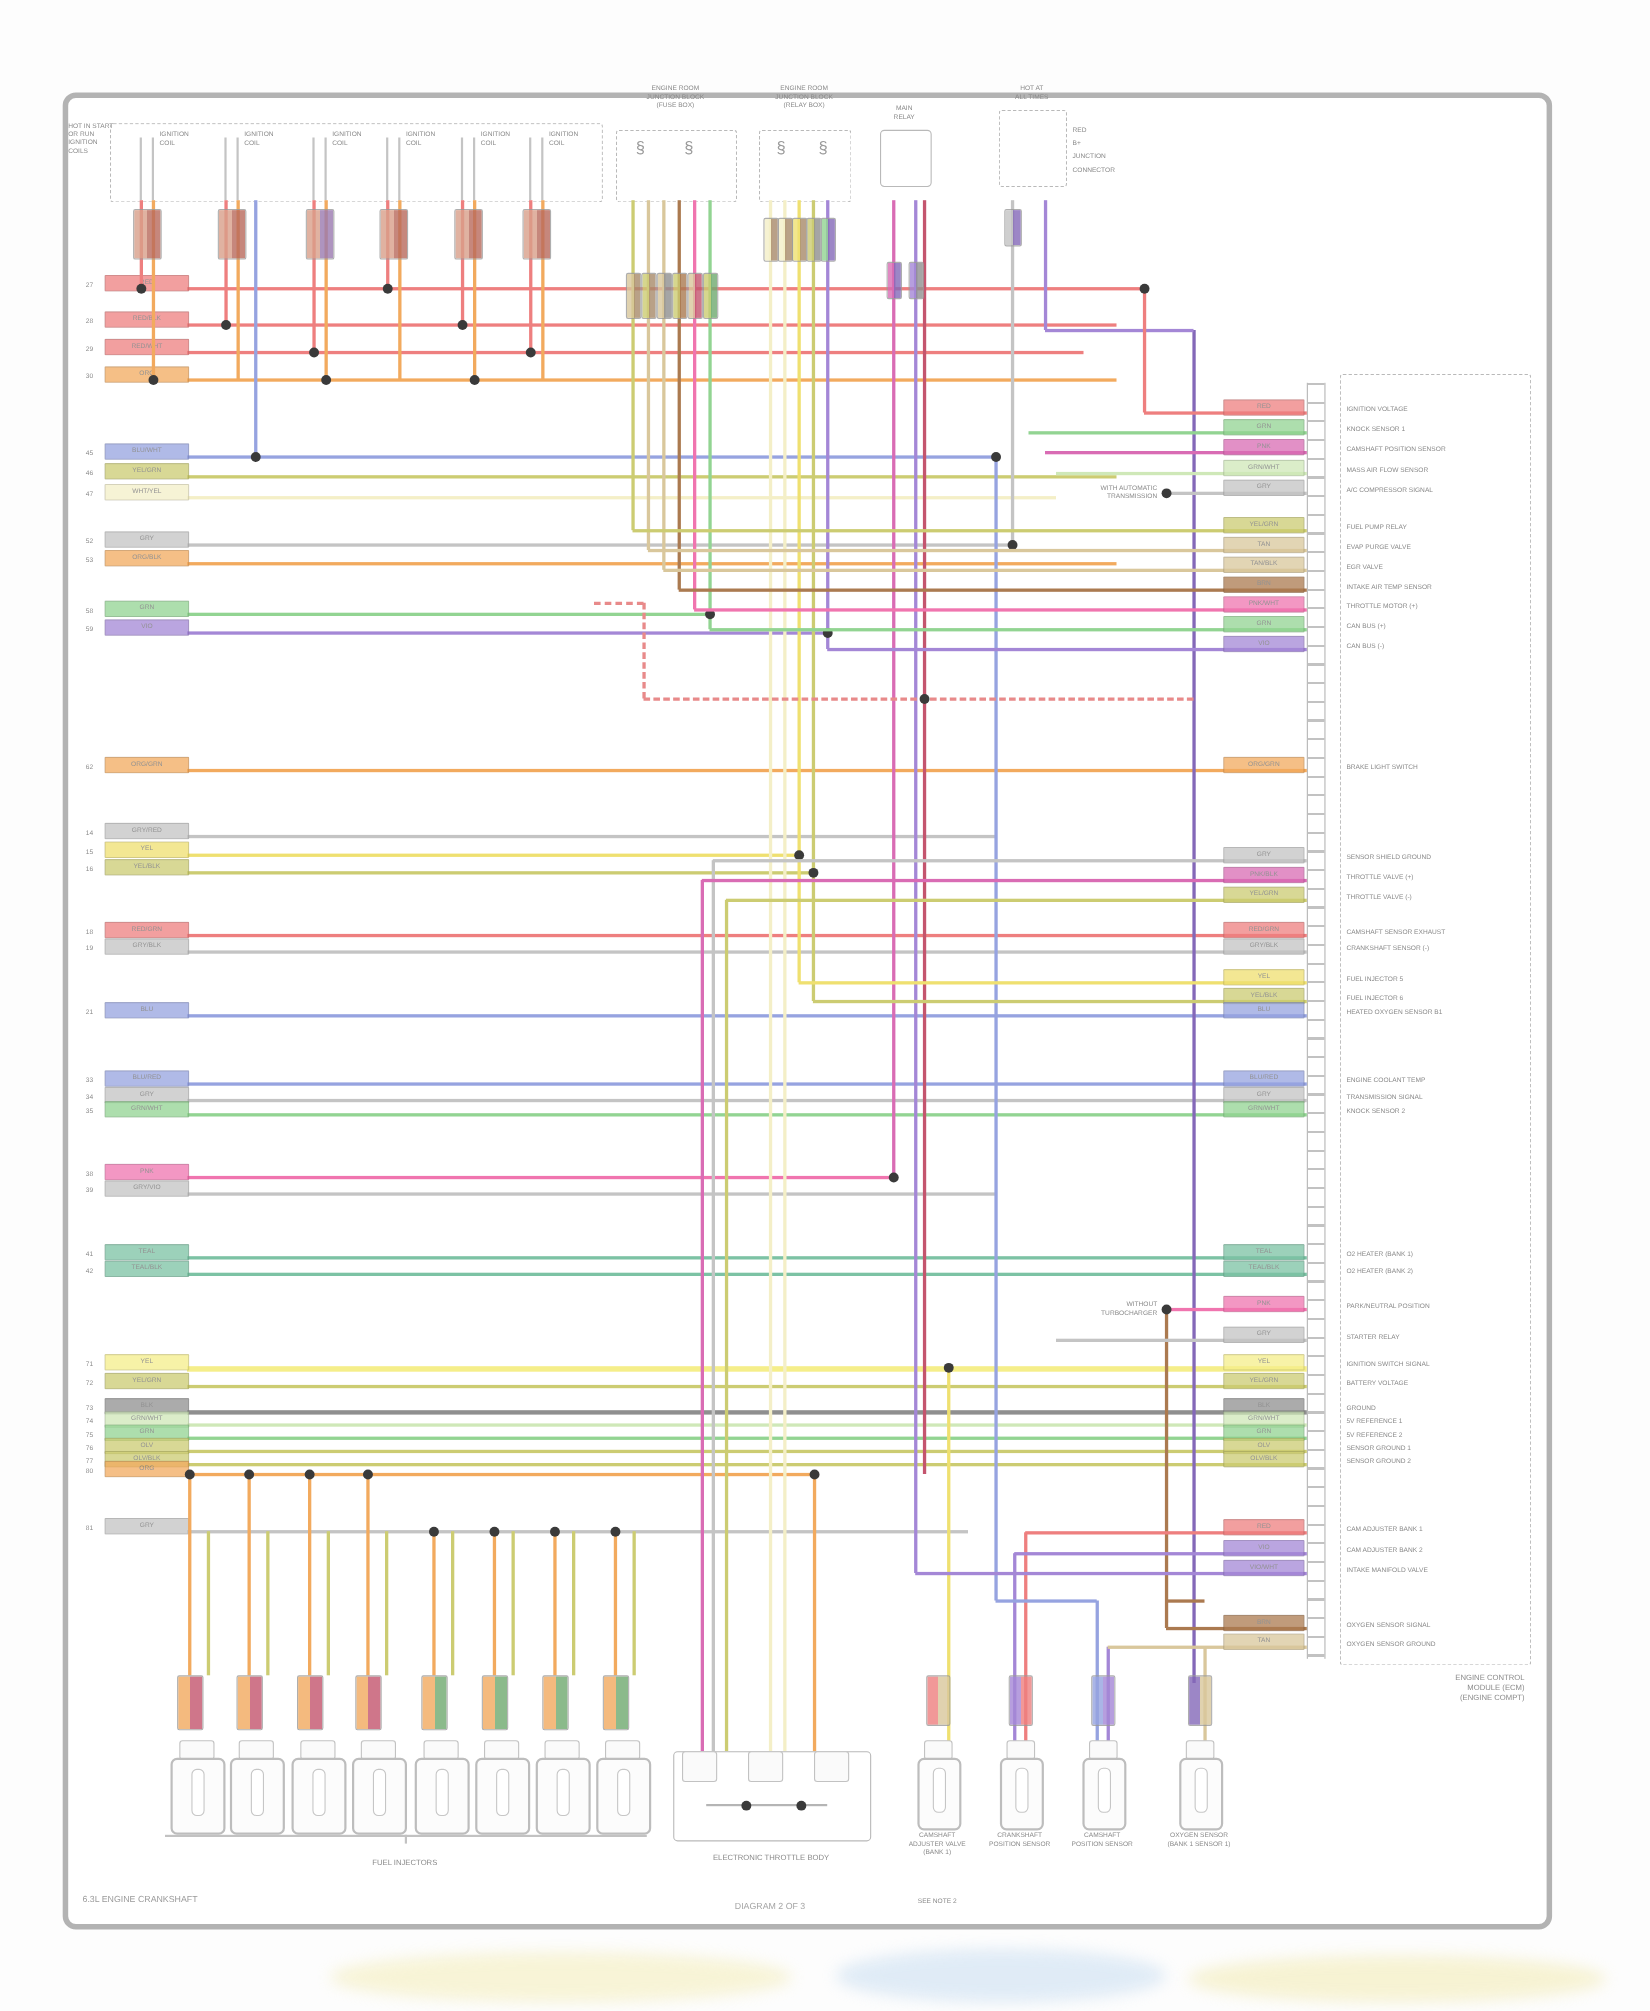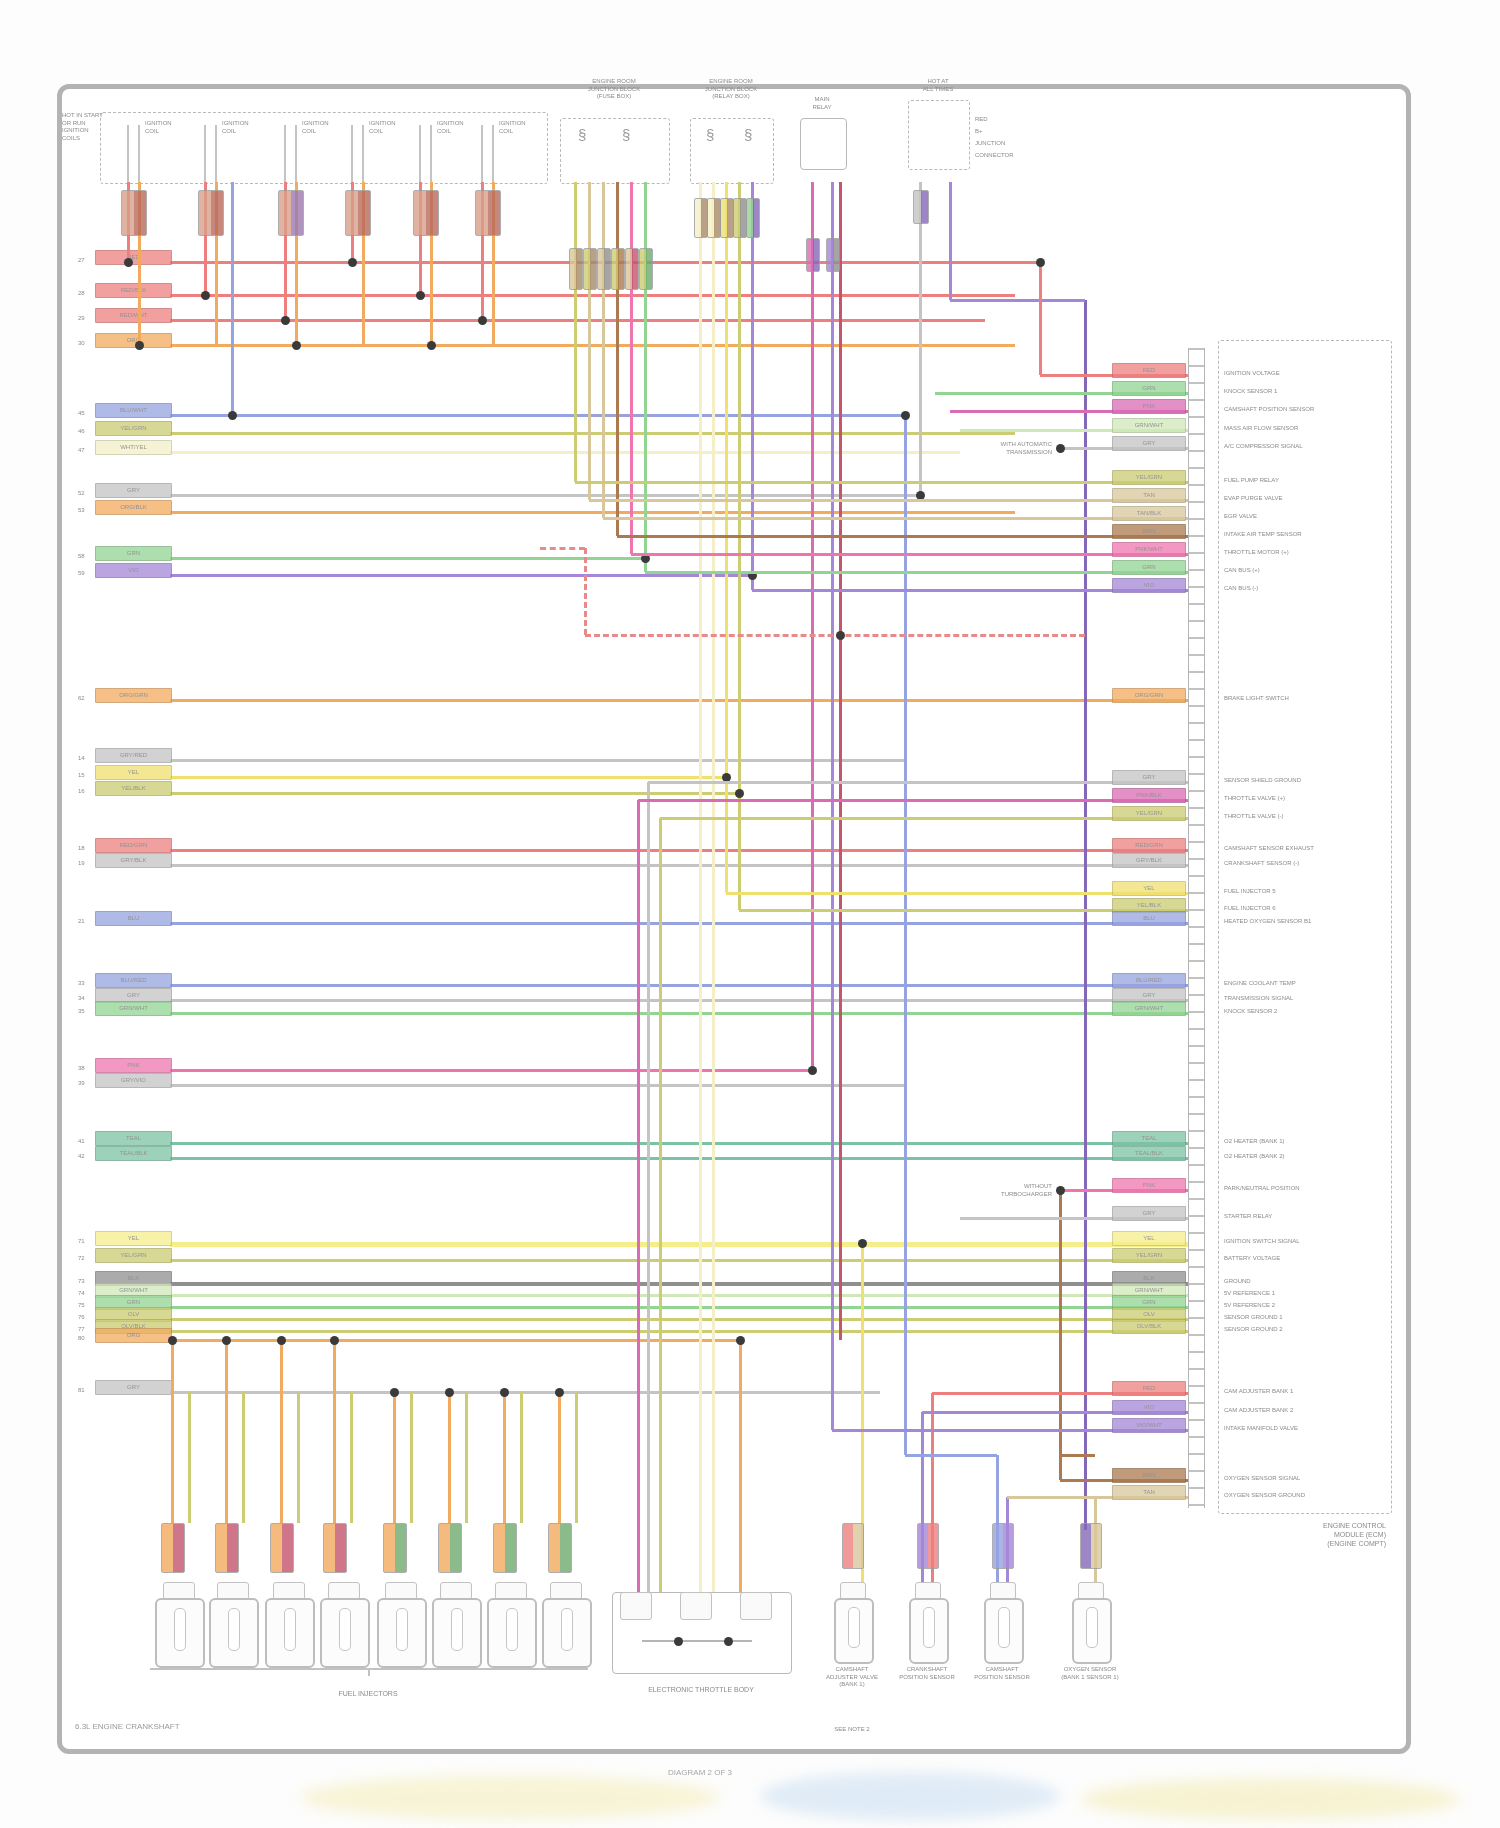--- a/index.html
+++ b/index.html
@@ -26,21 +26,21 @@
   .ladder{position:absolute;width:15px;border-left:1.5px solid #b5b5b5;border-right:1.5px solid #b5b5b5;
         background:repeating-linear-gradient(to bottom,#c2c2c2 0 2px,rgba(0,0,0,0) 2px 17px);}
   .blob{position:absolute;border-radius:50%;filter:blur(7px);opacity:.45;}
 </style>
 </head>
 <body>
 
 <div id="canvas">
   <div id="page"></div>
   <div class="txt" style="left:75px;top:1722px;font-size:8px;color:#9a9a9a;">6.3L ENGINE CRANKSHAFT</div>
-  <div class="txt" style="left:668px;top:1768px;font-size:8px;color:#a5a5a5;">DIAGRAM 2 OF 3</div>
+  <div class="txt" style="left:668px;top:1728px;font-size:8px;color:#a5a5a5;">DIAGRAM 2 OF 3</div>
   <div class="blob" style="left:300px;top:1775px;width:420px;height:45px;background:#f1e9a8;"></div>
   <div class="blob" style="left:760px;top:1772px;width:300px;height:48px;background:#bcd6ee;"></div>
   <div class="blob" style="left:1080px;top:1778px;width:380px;height:42px;background:#efe6a0;"></div>
 <div class="txt" style="left: 62px; top: 112px; font-size: 6px;">HOT IN START
 OR RUN
 IGNITION
 COILS</div>
     <div class="bx" style="left: 100px; top: 112px; width: 446px; height: 70px;"></div>
     <div class="txt" style="left: 145px; top: 120px; font-size: 6px;">IGNITION
 COIL</div>

